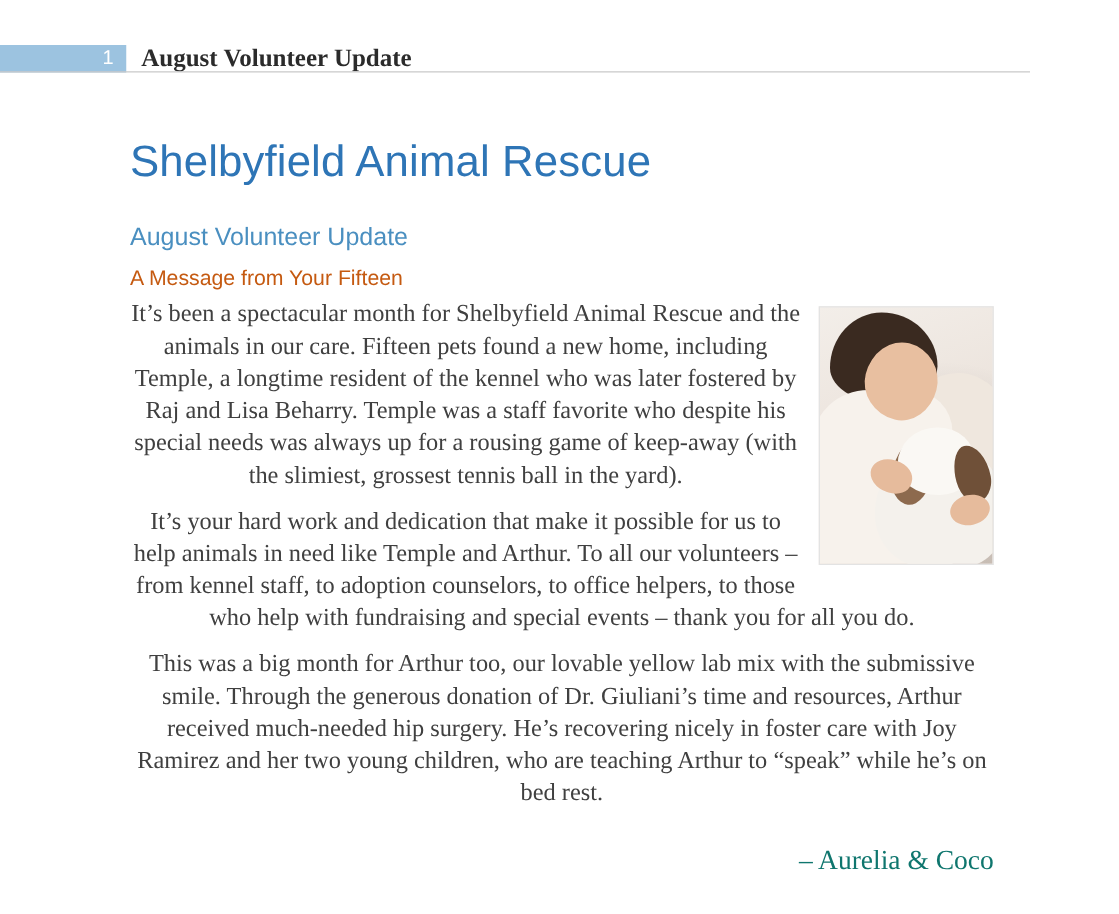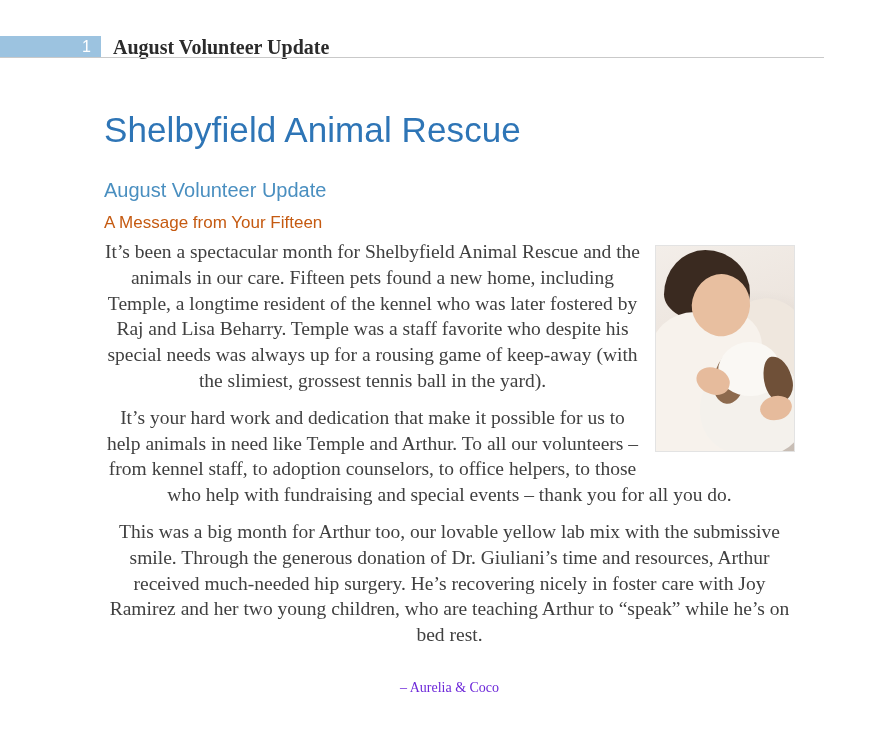--- a/index.html
+++ b/index.html
@@ -196,26 +196,26 @@
     line-height: 25.8px;
     margin: 0 0 11px 0;
     color: #404040;
     text-align: center;
   }
   p.body-par.first { margin-top: 0; }
 
   .signature {
     clear: both;
     font-family: "Liberation Serif", serif;
-    font-size: 14px;
+    font-size: 22px;
     line-height: 25.8px;
-    text-align: center;
+    text-align: right;
     width: 691px;
     padding-top: 16px;
-    color: #6d28d9;
+    color: #0f766e;
   }
 </style>
 </head>
 <body>
 
 <div class="page-header">
   <div class="page-number-block">1</div>
   <div class="header-title">August Volunteer Update</div>
   <div class="header-rule"></div>
 </div>

